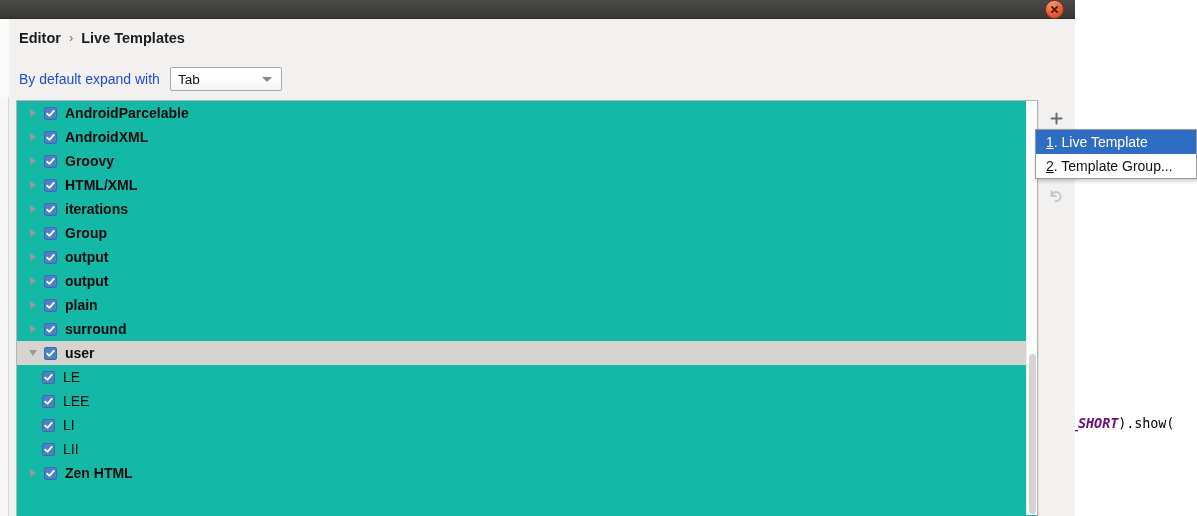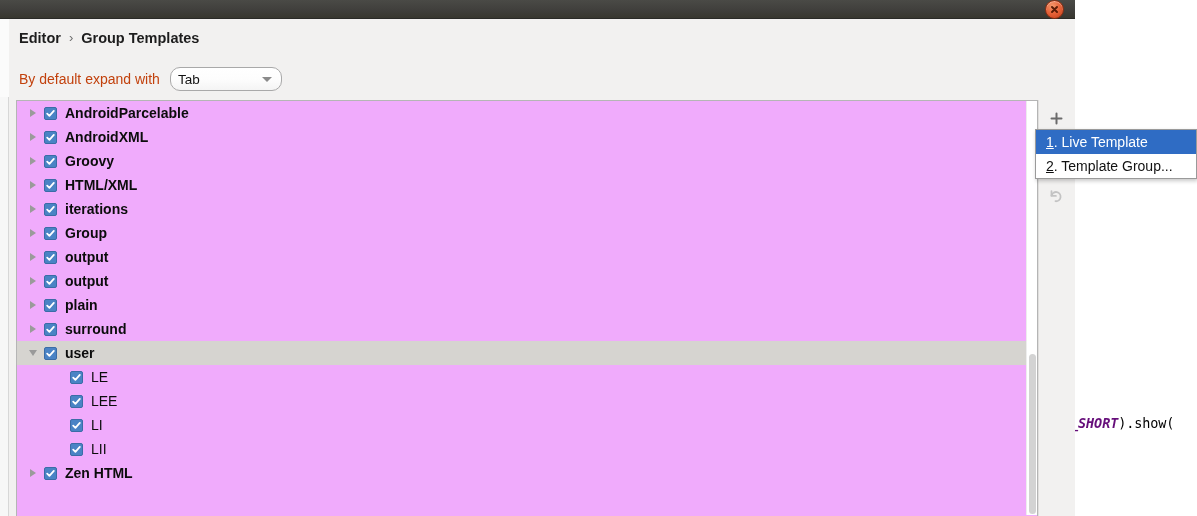--- a/index.html
+++ b/index.html
@@ -66,46 +66,46 @@
     display: flex; align-items: flex-start; gap: 8px;
     white-space: nowrap;
   }
   .crumb-sep { color: #6d6d6d; font-weight: normal; font-size: 13px; }
 
   
   .expandrow {
     position: absolute; left: 19px; top: 67px;
     display: flex; align-items: center; gap: 10px;
   }
-  .expandrow .lbl { font-size: 14px; color: #c2410c; }
+  .expandrow .lbl { font-size: 14px; color: #1d4ed8; }
   .combo {
     position: relative;
     width: 112px; height: 24px;
     background: linear-gradient(to bottom,#ffffff 0%,#fdfdfd 50%,#f4f4f4 100%);
     border: 1px solid #a9a9a9;
-    border-radius: 10px;
+    border-radius: 2px;
     display: flex; align-items: center;
     box-shadow: 0 1px 0 rgba(255,255,255,.7) inset;
   }
   .combo .val {
     font-size: 13.5px; color: #111; padding-left: 7px;
   }
   .combo .arrow {
     position: absolute; right: 9px; top: 9px;
     width: 0; height: 0;
     border-left: 5px solid transparent;
     border-right: 5px solid transparent;
     border-top: 5px solid #8a8a8a;
   }
 
   
   .treepanel {
     position: absolute; left: 16px; top: 100px;
     width: 1022px; height: 416px;
-    background: #f0abfc;
+    background: #14b8a6;
     border: 1px solid #b5b5b5;
     border-bottom: none;
     overflow: hidden;
   }
   .tree { position: relative; width: 100%; }
   .row {
     position: relative;
     height: 24px;
     display: flex; align-items: center;
     padding-left: 8px;
@@ -136,21 +136,21 @@
     margin-left: 3px;
     display: flex; align-items: center; justify-content: center;
   }
   .cb svg { display:block; }
   .row .txt {
     margin-left: 8px;
     font-size: 14px;
     color: #0c0c0c;
   }
   .row.group .txt { font-weight: bold; }
-  .row.child { padding-left: 50px; align-items: center; }
+  .row.child { padding-left: 22px; align-items: center; }
   .row.child .txt { font-weight: normal; }
 
   
   .vscroll {
     position: absolute; right: 0; top: 0;
     width: 11px; height: 414px;
     background: #ffffff;
     border-left: 1px solid #ededed;
   }
   .vthumb {
@@ -214,21 +214,21 @@
     </div>
   </div>
 
   <div class="dialog"></div>
   <div class="left-rail"></div>
   <div class="left-rail-accent"></div>
 
   <div class="breadcrumb">
     <span>Editor</span>
     <span class="crumb-sep">›</span>
-    <span>Group Templates</span>
+    <span>Live Templates</span>
   </div>
 
   <div class="expandrow">
     <span class="lbl">By default expand with</span>
     <div class="combo">
       <span class="val">Tab</span>
       <span class="arrow"></span>
     </div>
   </div>
 

